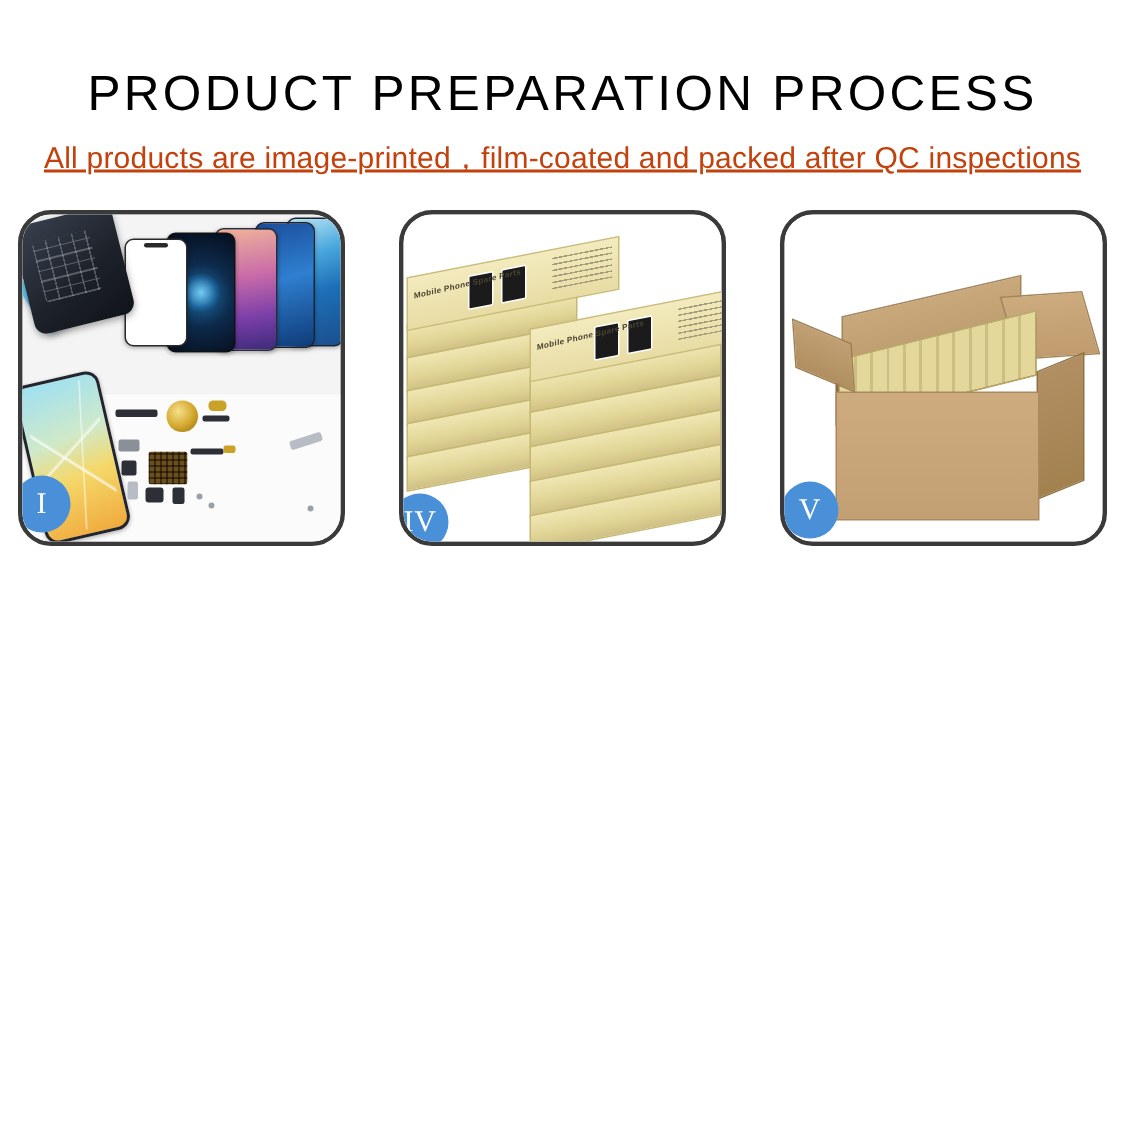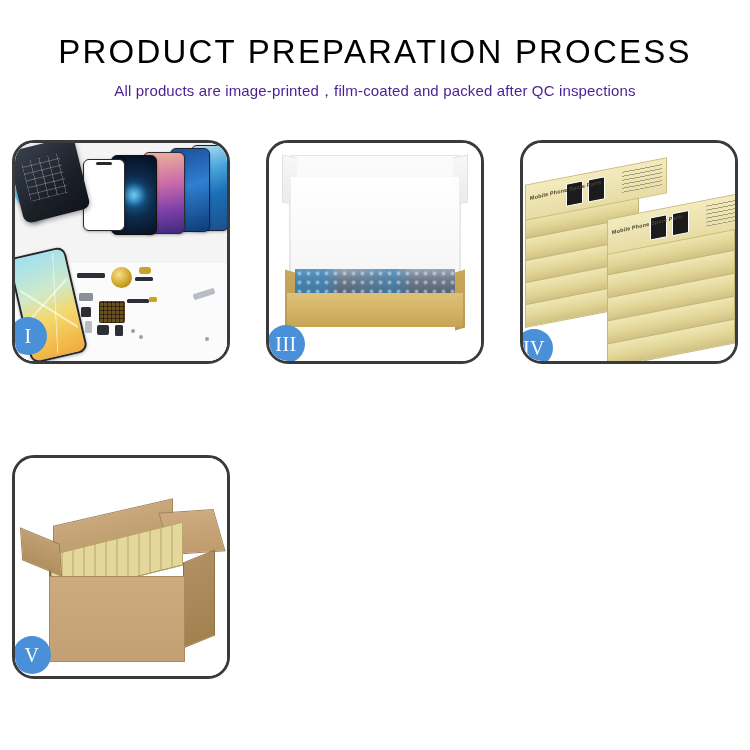--- a/index.html
+++ b/index.html
@@ -20,31 +20,32 @@
     text-align: center;
     padding-top: 34px;
   }
   .title {
     font-family: "Liberation Sans", sans-serif;
     font-size: 33px;
     font-weight: 400;
     letter-spacing: 2.2px;
     color: #000000;
     line-height: 1.1;
-    margin: 0;
+    margin: 10px;
     white-space: nowrap;
   }
   .subtitle {
     font-family: "Liberation Sans", sans-serif;
-    font-size: 15px;
+    font-size: 20px;
     font-weight: 400;
-    color: #4c1d95;
+    color: #c2410c;
     letter-spacing: 0.15px;
     margin: 12px 0 0 0;
     white-space: nowrap;
+    text-decoration: underline;
   }
 
   
   .grid {
     position: absolute;
     left: 12px;
     top: 140px;
     width: 726px;
     display: grid;
     grid-template-columns: repeat(3, 218px);
@@ -472,32 +473,20 @@
       <div class="part" style="left:112px;top:156px;width:22px;height:4px;"></div>
       <div class="part gold" style="left:134px;top:154px;width:8px;height:5px;"></div>
       <div class="part silver" style="left:178px;top:148px;width:22px;height:6px;transform:rotate(-18deg);"></div>
       <div class="part round" style="left:190px;top:194px;width:4px;height:4px;background:#9aa0a8;"></div>
 
       <div class="badge b1">I</div>
     </div>
   </div>
 
 
-  <div class="panel">
-    <div class="panel-inner">
-      <div class="p3-bg"></div>
-      <div class="p3-lid"></div>
-      <div class="p3-foam"></div>
-      <div class="p3-side-l"></div>
-      <div class="p3-side-r"></div>
-      <div class="p3-content"></div>
-      <div class="p3-front"></div>
-      <div class="badge b3">III</div>
-    </div>
-  </div>
 
   <div class="panel">
     <div class="panel-inner">
       <div class="p4-bg"></div>
 
       <div class="kstack-l">
         <div class="slab" style="top:62px;"></div>
         <div class="slab" style="top:84px;"></div>
         <div class="slab" style="top:106px;"></div>
         <div class="slab" style="top:128px;"></div>

